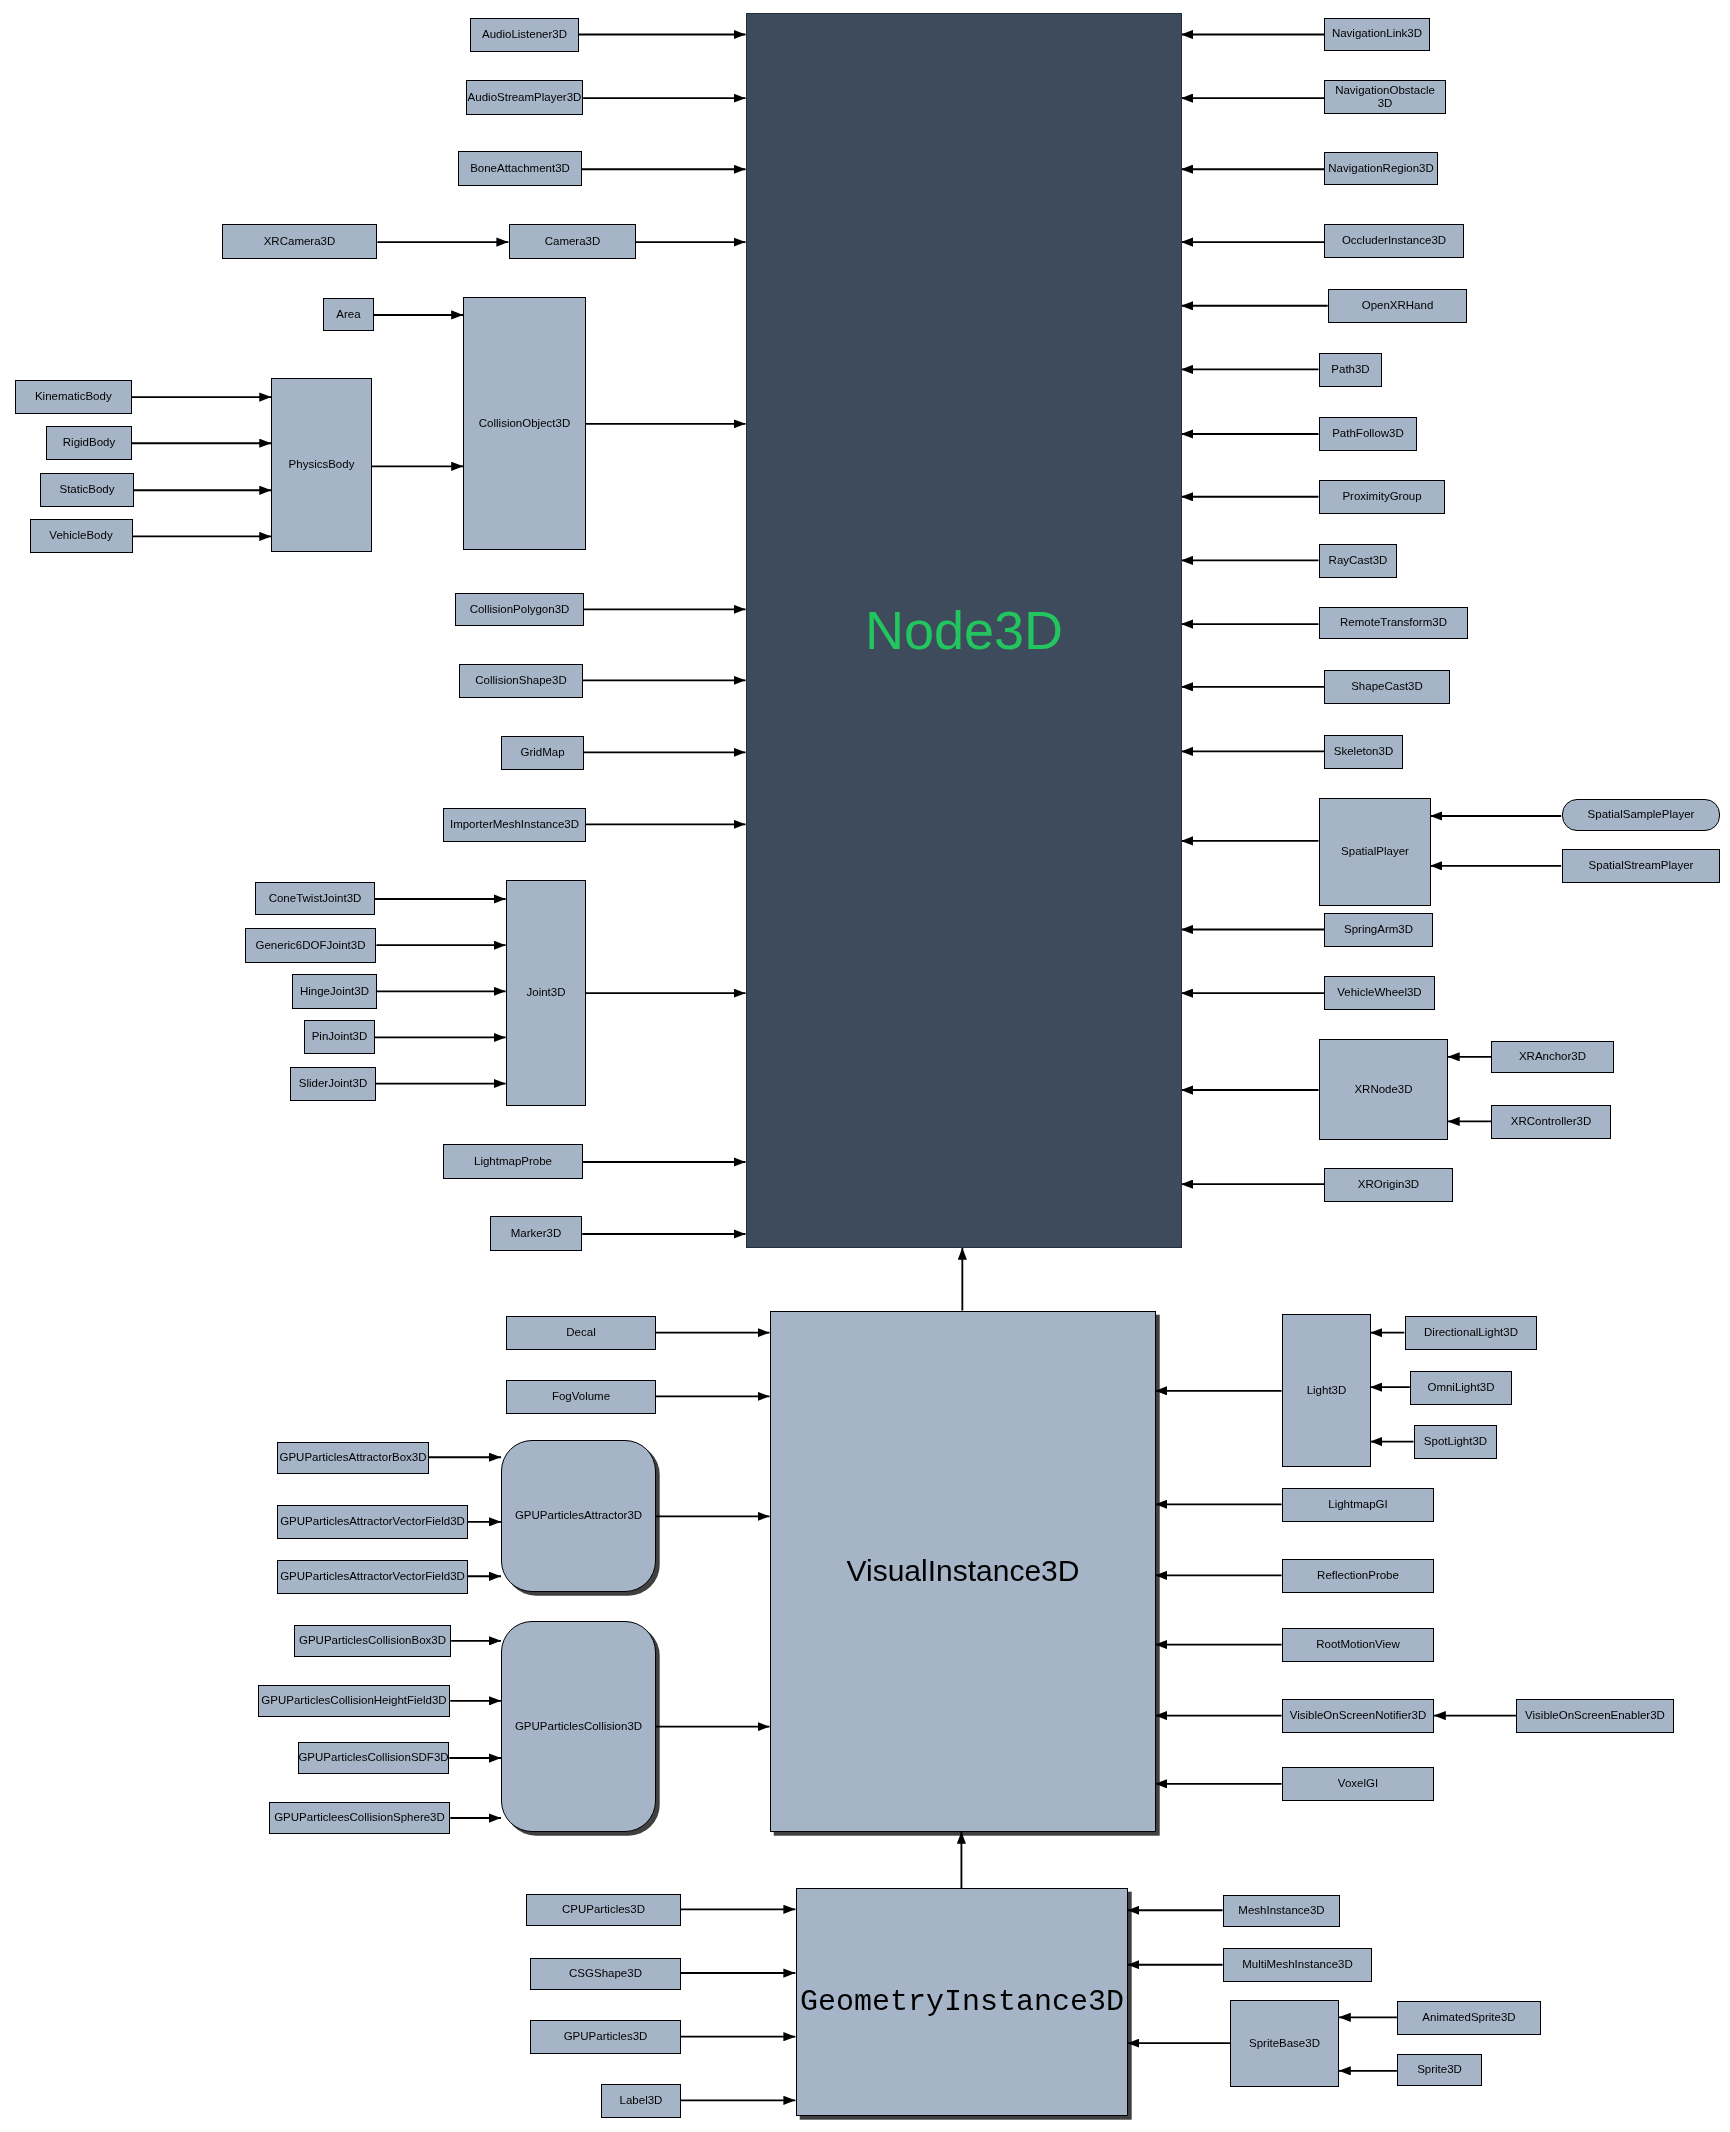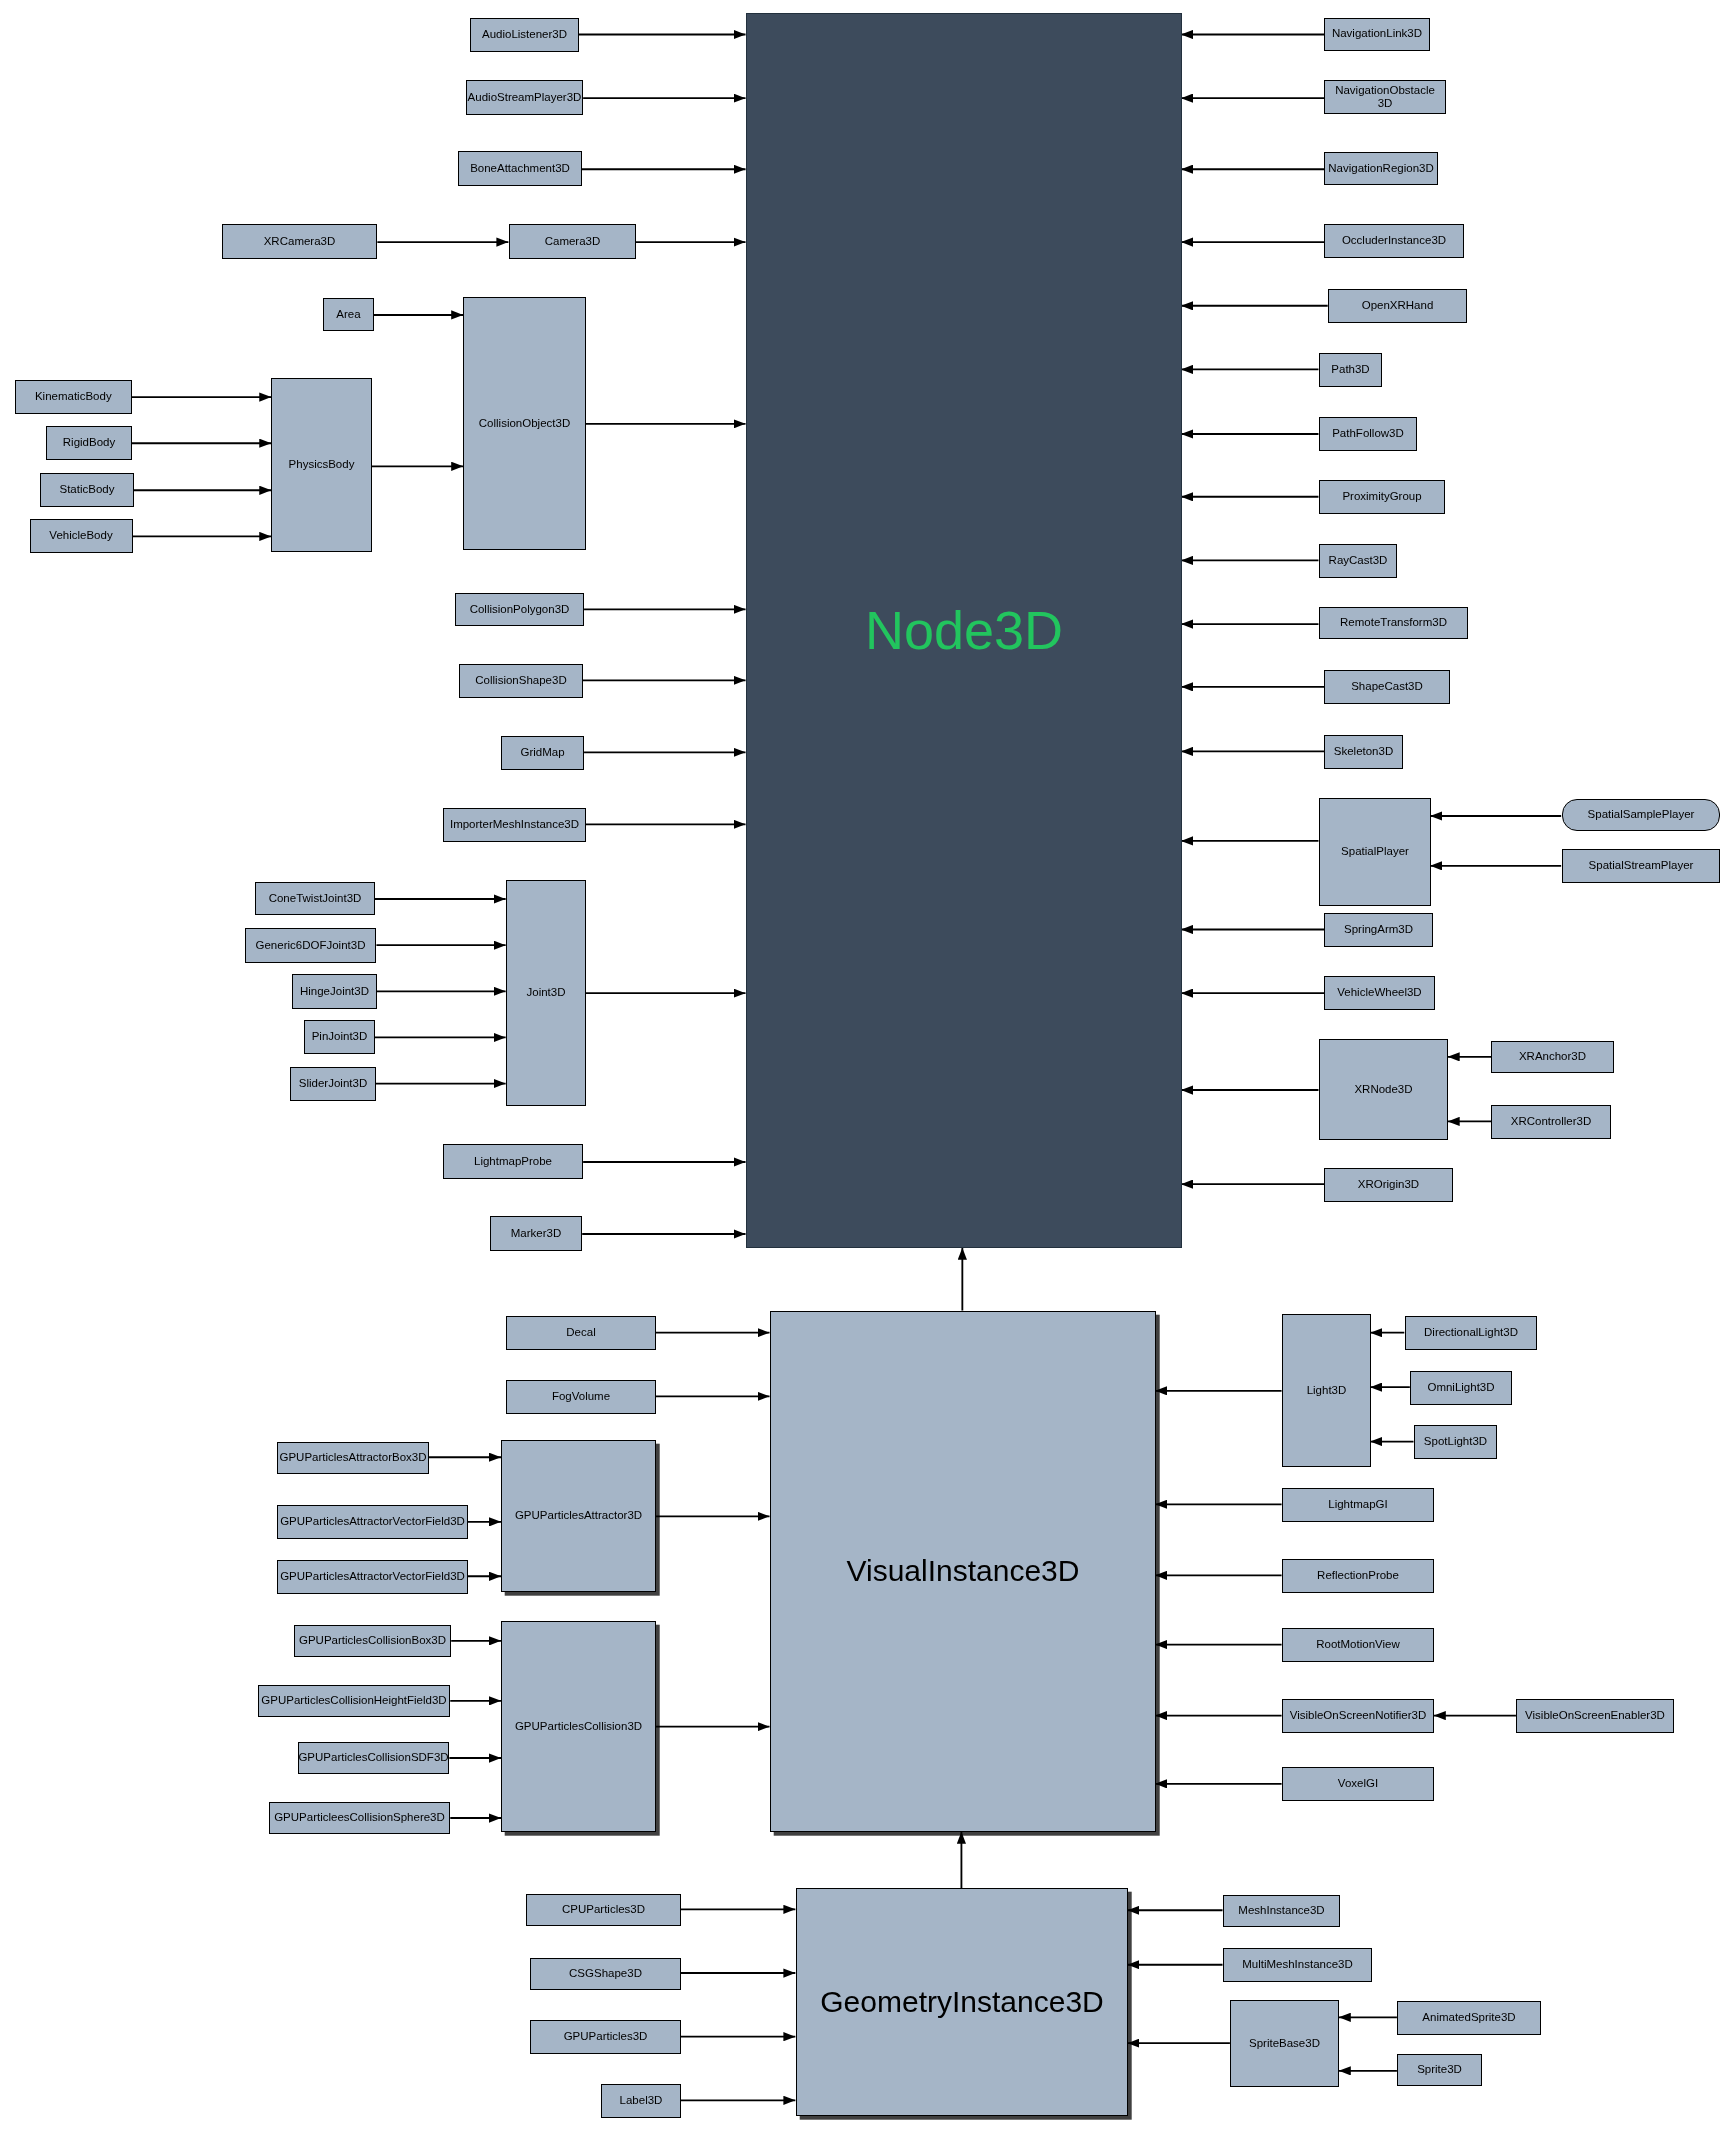--- a/index.html
+++ b/index.html
@@ -28,20 +28,21 @@
     border:1.8px solid #22303d;
     color:#22c55e;
     font-size:54px;
   }
   .major{
     font-size:30px;
     box-shadow:3.7px 3.7px 0 rgba(0,0,0,0.75);
   }
   .group-shadow{
     box-shadow:3.7px 3.7px 0 rgba(0,0,0,0.75);
+    border-radius:31px;
   }
   .edge{stroke:#000000;stroke-width:2;}
 </style>
 </head>
 <body>
 
 <div id="canvas">
   <svg id="edge-layer" width="1730" height="2133" viewBox="0 0 1875 2311">
     <defs>
       <marker id="arrow" markerUnits="userSpaceOnUse" markerWidth="14" markerHeight="10" refX="13" refY="5" orient="auto">
@@ -324,21 +325,21 @@
       </div>
       <div class="node leaf" style="left: 1282px; top: 1699px; width: 152px; height: 34px;">
         <span class="lbl">VisibleOnScreenNotifier3D</span>
       </div>
       <div class="node leaf" style="left: 1516px; top: 1699px; width: 158px; height: 34px;">
         <span class="lbl">VisibleOnScreenEnabler3D</span>
       </div>
       <div class="node leaf" style="left: 1282px; top: 1767px; width: 152px; height: 34px;">
         <span class="lbl">VoxelGI</span>
       </div>
-      <div class="node major" style="left: 796px; top: 1888px; width: 332px; height: 228px;">
+      <div class="node major" style="left: 796px; top: 1888px; width: 332px; height: 228px; font-family: Liberation Mono, monospace;">
         <span class="lbl">GeometryInstance3D</span>
       </div>
       <div class="node leaf" style="left: 526px; top: 1894px; width: 155px; height: 32px;">
         <span class="lbl">CPUParticles3D</span>
       </div>
       <div class="node leaf" style="left: 530px; top: 1958px; width: 151px; height: 32px;">
         <span class="lbl">CSGShape3D</span>
       </div>
       <div class="node leaf" style="left: 530px; top: 2020px; width: 151px; height: 34px;">
         <span class="lbl">GPUParticles3D</span>

